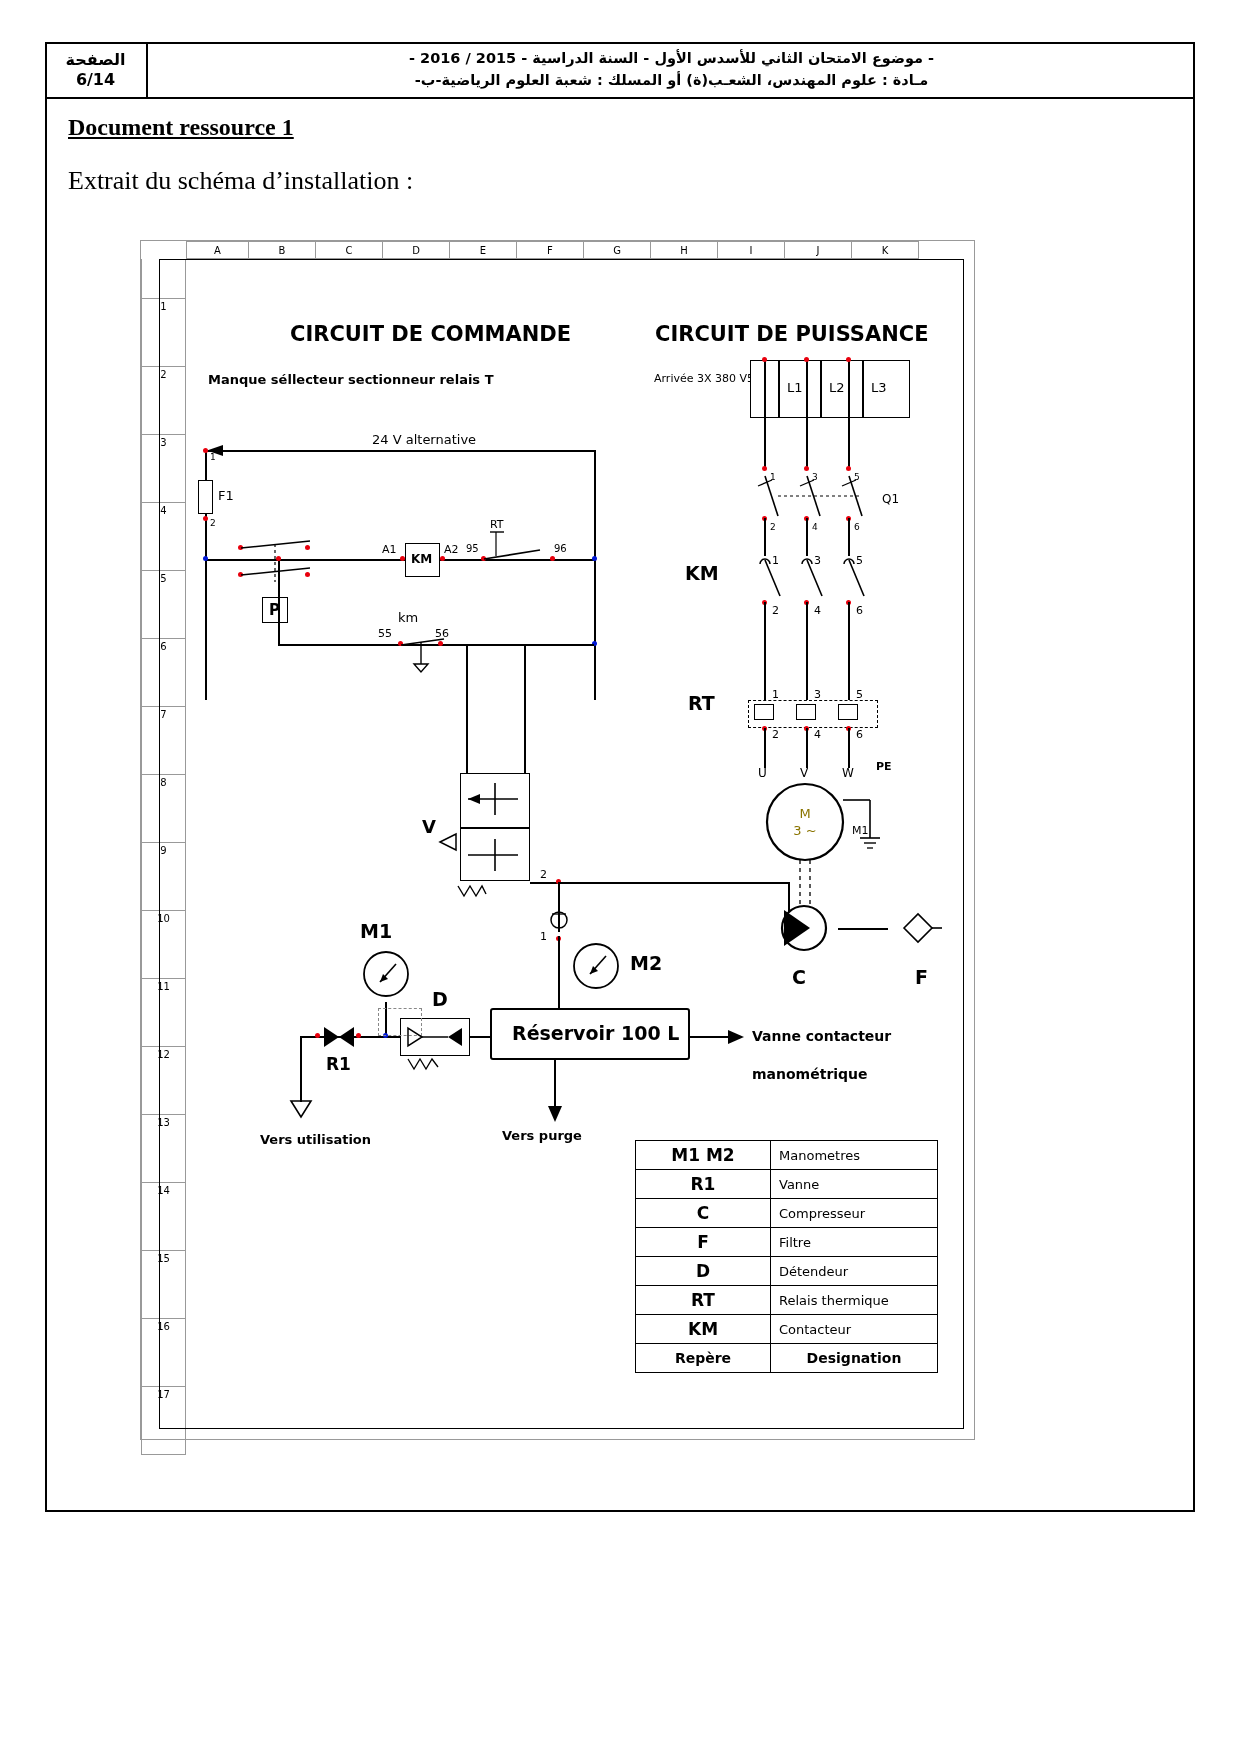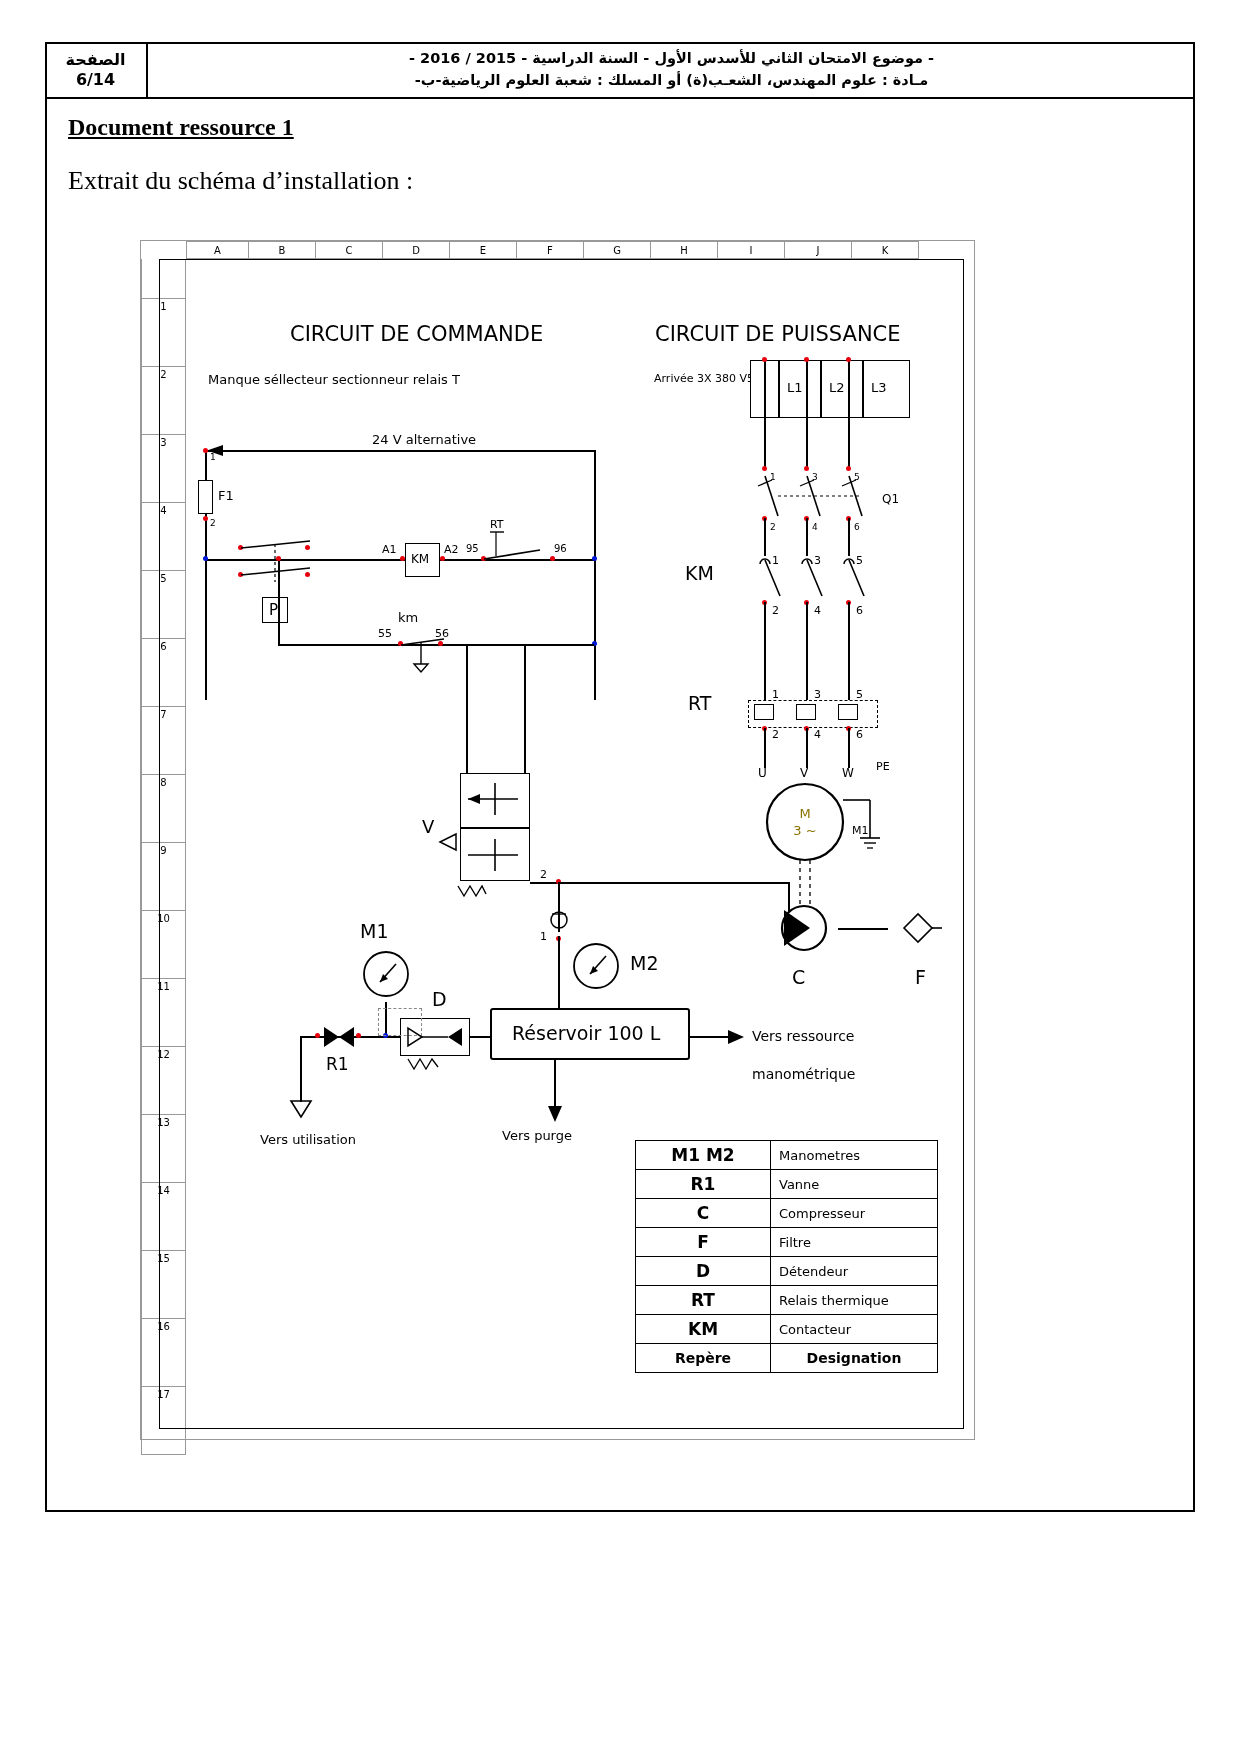--- a/index.html
+++ b/index.html
@@ -131,21 +131,21 @@
     align-items: flex-start;
     justify-content: center;
     padding-top: 2px;
   }
   
   .lbl {
     position: absolute;
     font-family: "DejaVu Sans", sans-serif;
     white-space: nowrap;
   }
-  .bold { font-weight: normal; }
+  .bold { font-weight: bold; }
   .wire {
     position: absolute;
     background: #000;
   }
   .wh { height: 1.6px; }
   .wv { width: 1.6px; }
   .node {
     position: absolute;
     width: 5px; height: 5px;
     background: #e8000d;
@@ -513,21 +513,21 @@
     </svg>
     <div class="lbl bold" style="left:272px; top:728px; font-size:19px;">D</div>
 
     <div class="box" style="left:330px; top:748px; width:200px; height:52px; border-radius:3px; border-width:2px;"></div>
     <div class="lbl bold" style="left:352px; top:762px; font-size:19px;">Réservoir 100 L</div>
 
     <div class="wire wh" style="left:530px; top:776px; width:45px;"></div>
     <svg style="position:absolute; left:566px; top:768px;" width="24" height="18">
       <polygon points="2,2 2,16 18,9" fill="#000"></polygon>
     </svg>
-    <div class="lbl bold" style="left:592px; top:768px; font-size:14px;">Vers ressource</div>
+    <div class="lbl bold" style="left:592px; top:768px; font-size:14px;">Vanne contacteur</div>
     <div class="lbl bold" style="left:592px; top:806px; font-size:14px;">manométrique</div>
 
     <div class="wire wv" style="left:394px; top:800px; height:48px;"></div>
     <svg style="position:absolute; left:386px; top:844px;" width="18" height="20">
       <polygon points="2,2 16,2 9,18" fill="#000"></polygon>
     </svg>
     <div class="lbl bold" style="left:342px; top:868px; font-size:13px;">Vers purge</div>
 
     <table class="legend" style="left:475px; top:880px;">
       <tbody>

